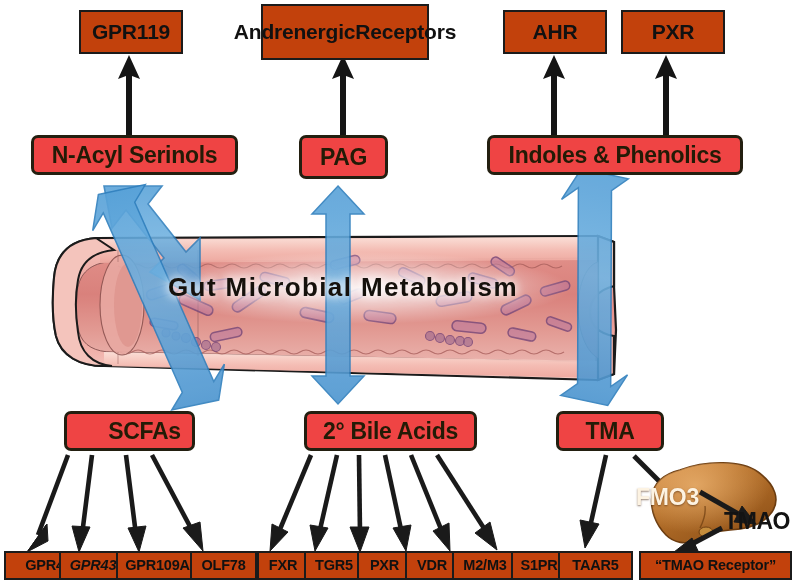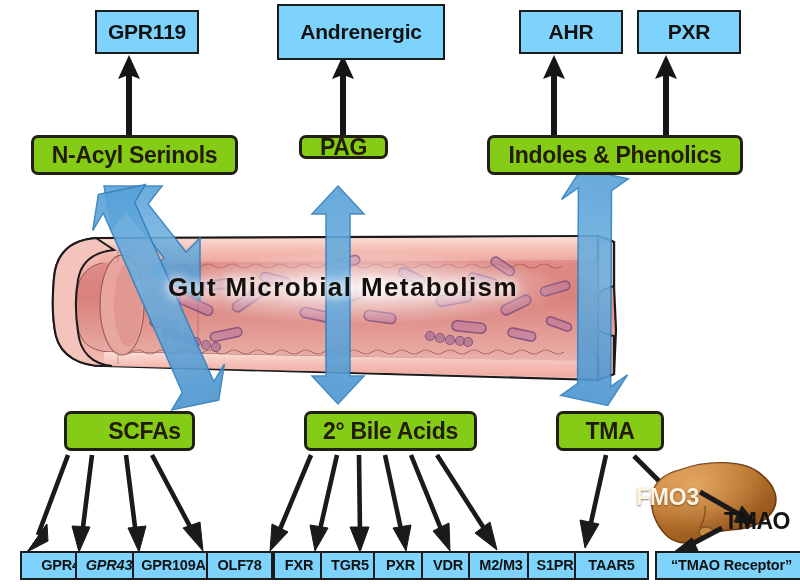--- a/index.html
+++ b/index.html
@@ -3,38 +3,37 @@
 <meta charset="utf-8">
 <style>
   html,body{margin:0;padding:0;background:#ffffff;}
   body{width:800px;height:584px;position:relative;overflow:hidden;
        font-family:"Liberation Sans",sans-serif;}
   #stage{position:absolute;left:0;top:0;width:800px;height:584px;}
 
   
   .rbox{
     position:absolute;
-    background:#7dd3fc;
+    background:#c2410c;
     border:2.5px solid #1b1b1b;
     box-sizing:border-box;
     display:flex;align-items:center;justify-content:center;
     text-align:center;
     color:#111111;
     font-weight:bold;
     line-height:1.06;
     letter-spacing:-0.2px;
-    margin-left:16px;
   }
   .rbox.big{font-size:21px;}
   .rbox.small{font-size:14.5px;}
 
   
   .ybox{
     position:absolute;
-    background:#84cc16;
+    background:#ef4444;
     border:3px solid #231f10;
     border-radius:7px;
     box-sizing:border-box;
     display:flex;align-items:center;justify-content:center;
     text-align:center;
     color:#231b06;
     font-weight:bold;
     font-size:23px;
     letter-spacing:-0.3px;
   }
@@ -337,29 +336,30 @@
     <g fill="#1a1a1a" stroke="#1a1a1a">
       <path d="M722,528 L690,545" stroke-width="5" fill="none"></path>
       <path d="M674,552 L692,538 L699,553 Z"></path>
     </g>
   </svg>
 
   <div class="rbox big" style="left:79px;top:10px;width:104px;height:44px;">GPR119</div>
 
   <div class="rbox big" style="left:261px;top:4px;width:168px;height:56px;flex-direction:row;">
     <span>Andrenergic</span>
+    <span>Receptors</span>
   </div>
 
   <div class="rbox big" style="left:503px;top:10px;width:104px;height:44px;">AHR</div>
 
   <div class="rbox big" style="left:621px;top:10px;width:104px;height:44px;">PXR</div>
 
   <div class="ybox" style="left:31px;top:135px;width:207px;height:40px;">N-Acyl Serinols</div>
 
-  <div class="ybox" style="left:299px;top:135px;width:89px;height:24px;">PAG</div>
+  <div class="ybox" style="left:299px;top:135px;width:89px;height:44px;">PAG</div>
 
   <div class="ybox" style="left:487px;top:135px;width:256px;height:40px;">Indoles &amp; Phenolics</div>
 
   <div class="gut-title">Gut Microbial Metabolism</div>
 
   <div class="ybox" style="left:64px;top:411px;width:131px;height:40px;padding-left:30px;">SCFAs</div>
 
   <div class="ybox" style="left:304px;top:411px;width:173px;height:40px;">2° Bile Acids</div>
 
   <div class="ybox" style="left:556px;top:411px;width:108px;height:40px;">TMA</div>

